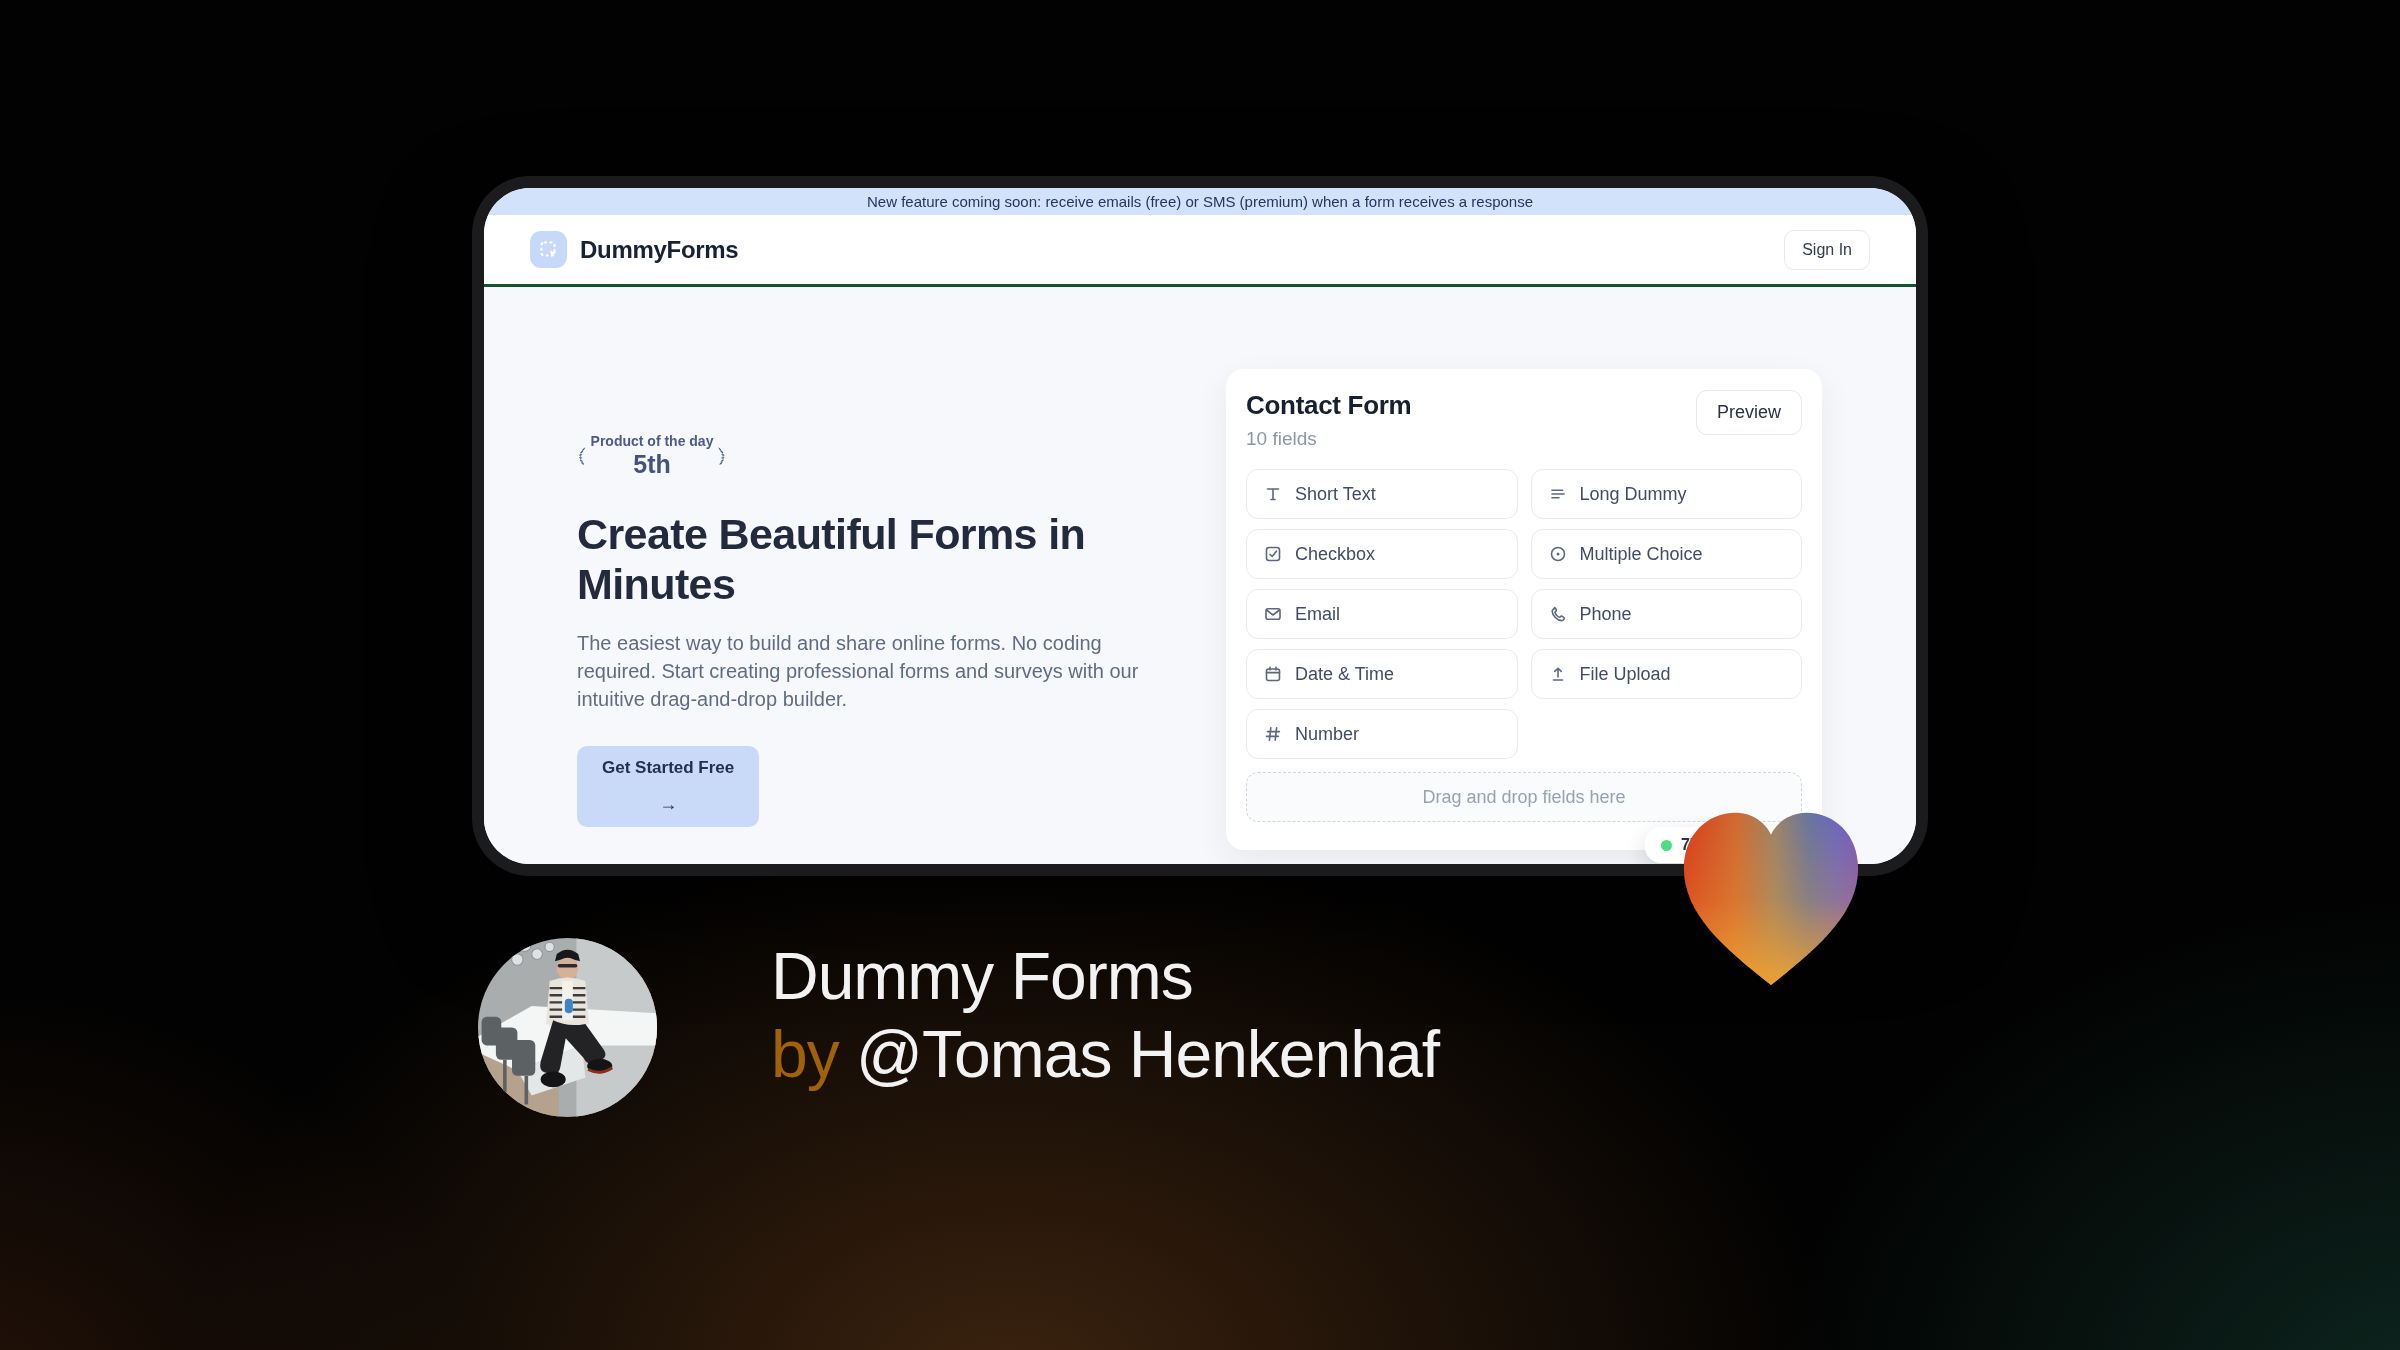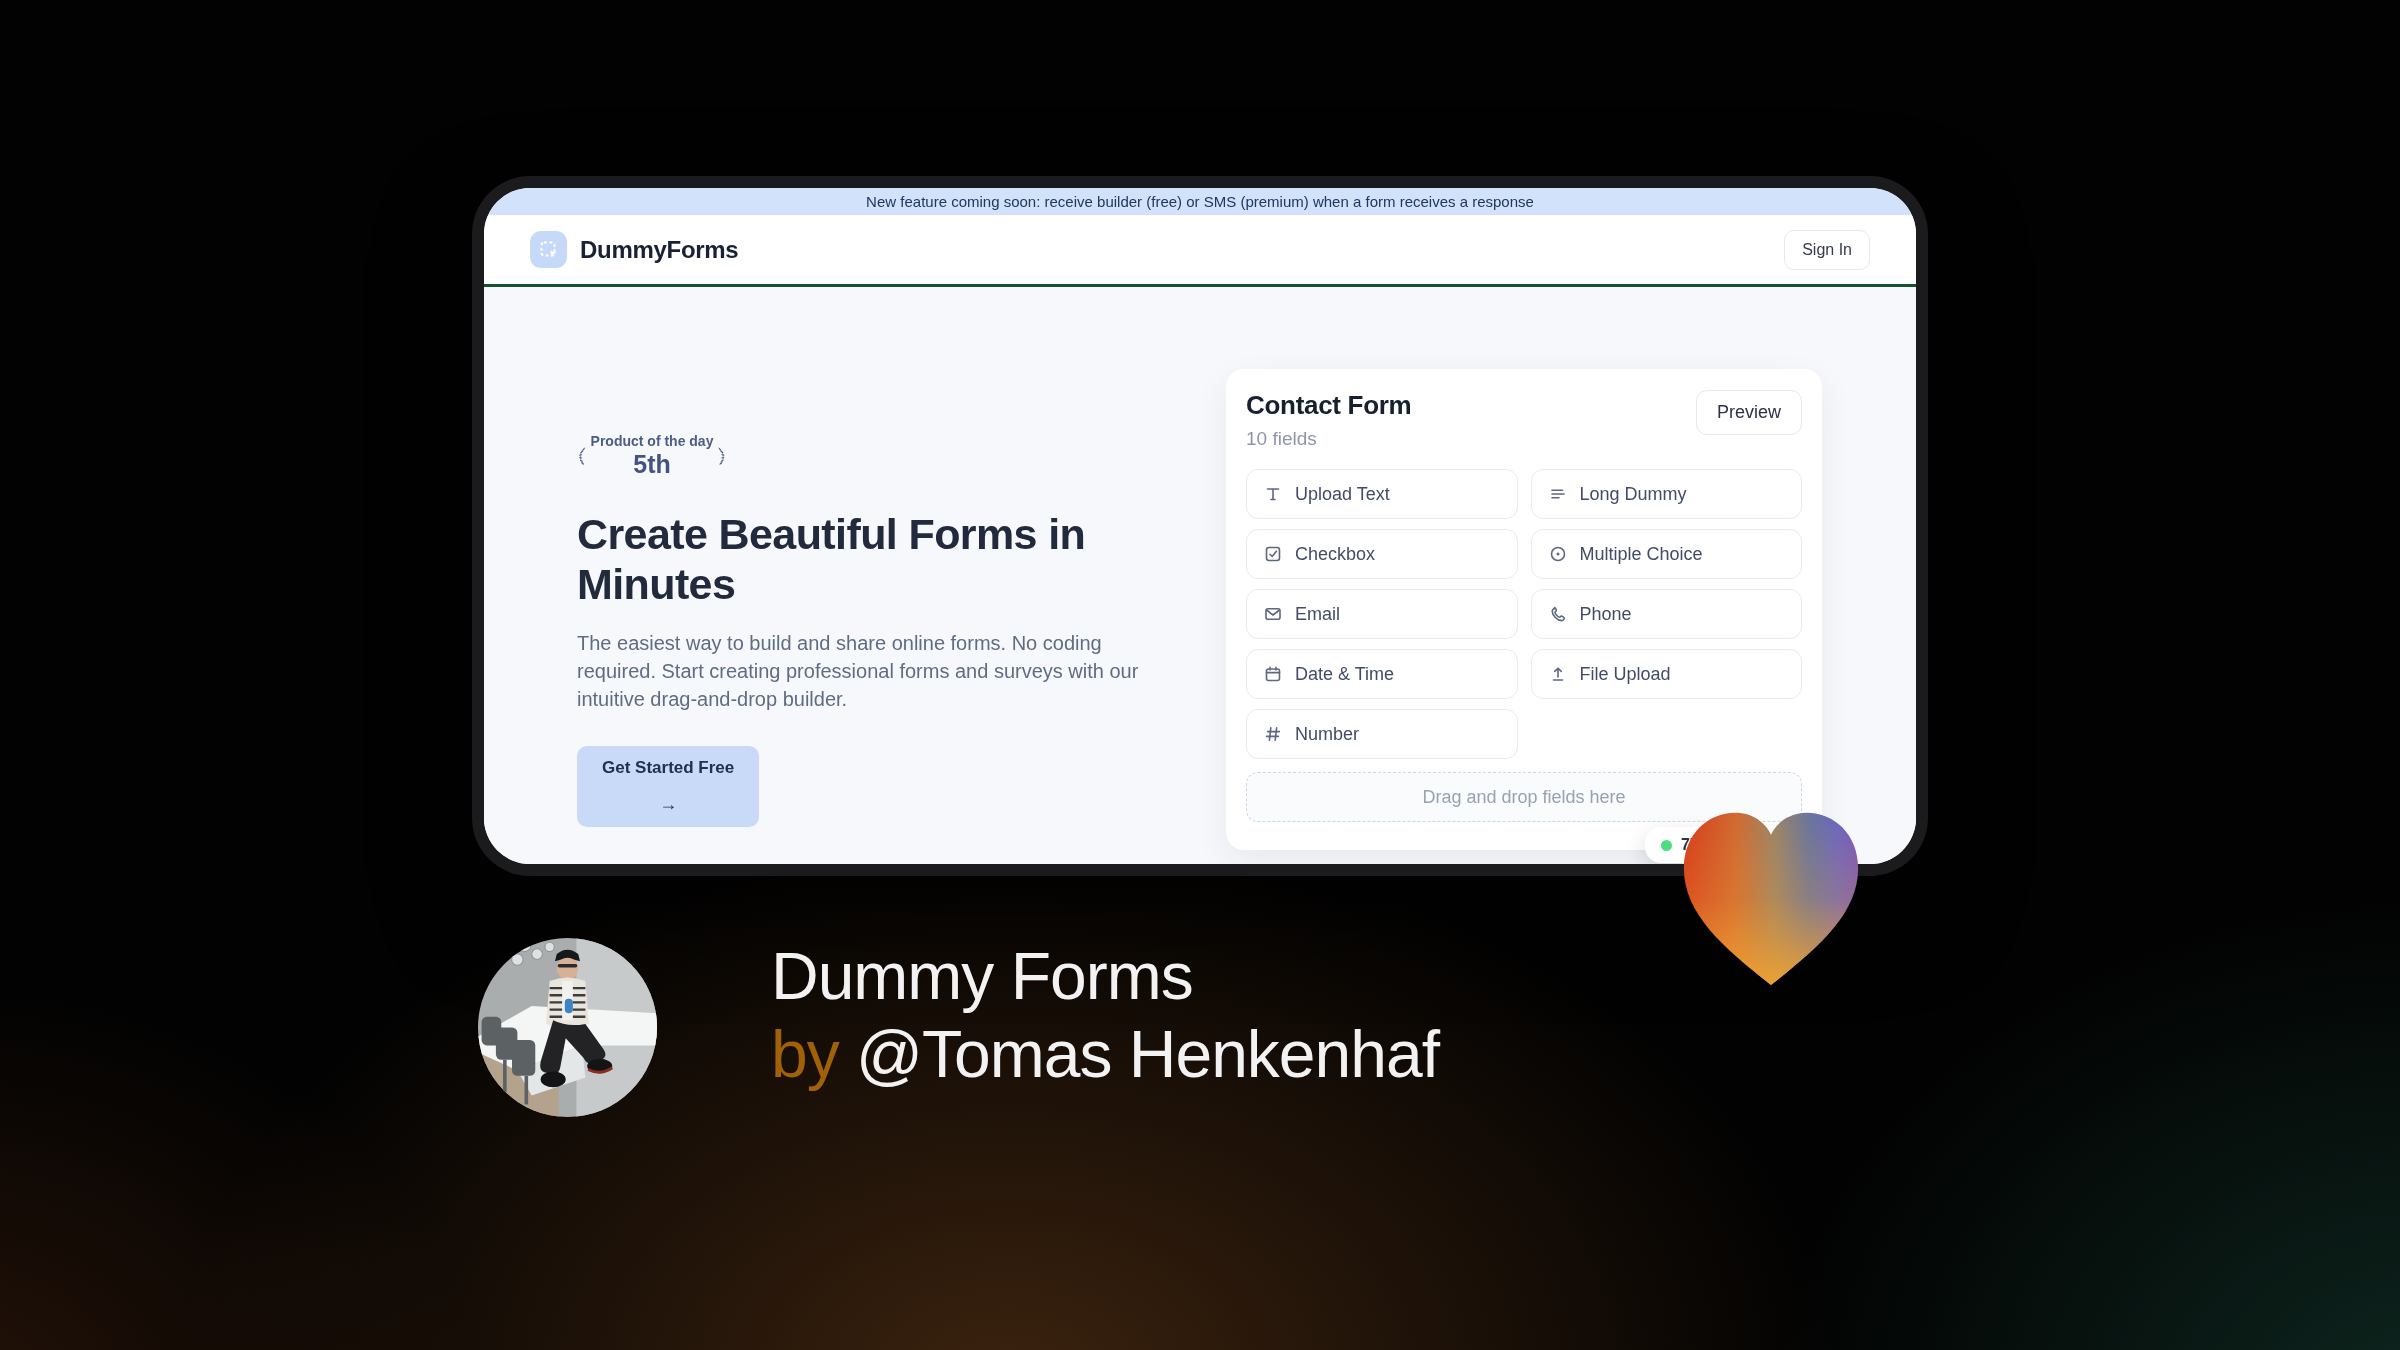--- a/index.html
+++ b/index.html
@@ -85,21 +85,21 @@
   .caption .l2 { font-size:66px; line-height:76px; color:#f2f2f3; margin-top:2px; }
   .caption .by { color:#a16207; }
 </style>
 </head>
 <body>
 
 <div class="device">
   <div class="screen">
 
     <div class="banner">
-      <span>New feature coming soon: receive builder (free) or SMS (premium) when a form receives a response</span>
+      <span>New feature coming soon: receive emails (free) or SMS (premium) when a form receives a response</span>
     </div>
 
     <div class="appheader">
       <div class="logo">
         <svg width="20" height="20" viewBox="0 0 20 20">
           <rect x="2.5" y="2.5" width="13" height="13" rx="2.5" fill="none" stroke="#ffffff" stroke-width="2" stroke-dasharray="3 2.4"></rect>
           <path d="M11 10.5 L17.5 13 L14 14.2 L12.8 17.6 Z" fill="#ffffff"></path>
         </svg>
       </div>
       <div class="brand">DummyForms</div>
@@ -155,21 +155,21 @@
           </div>
           <button class="preview">Preview</button>
         </div>
 
         <div class="grid">
 
           <div class="field">
             <svg width="20" height="20" viewBox="0 0 20 20" fill="none" stroke="#5c6880" stroke-width="1.6" stroke-linecap="round">
               <path d="M4.5 5 H15.5 M10 5 V15.5 M8 15.5 H12"></path>
             </svg>
-            <span>Upload Text</span>
+            <span>Short Text</span>
           </div>
 
           <div class="field">
             <svg width="20" height="20" viewBox="0 0 20 20" fill="none" stroke="#5c6880" stroke-width="1.6" stroke-linecap="round">
               <path d="M4 6.2 H14.5 M4 10 H16 M4 13.8 H11"></path>
             </svg>
             <span>Long Dummy</span>
           </div>
 
           <div class="field">

